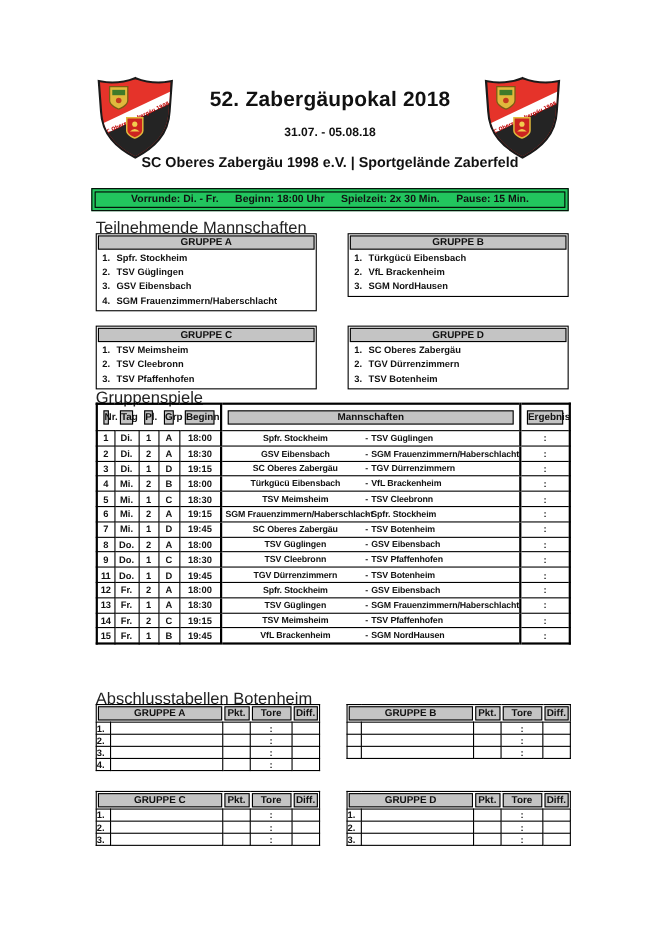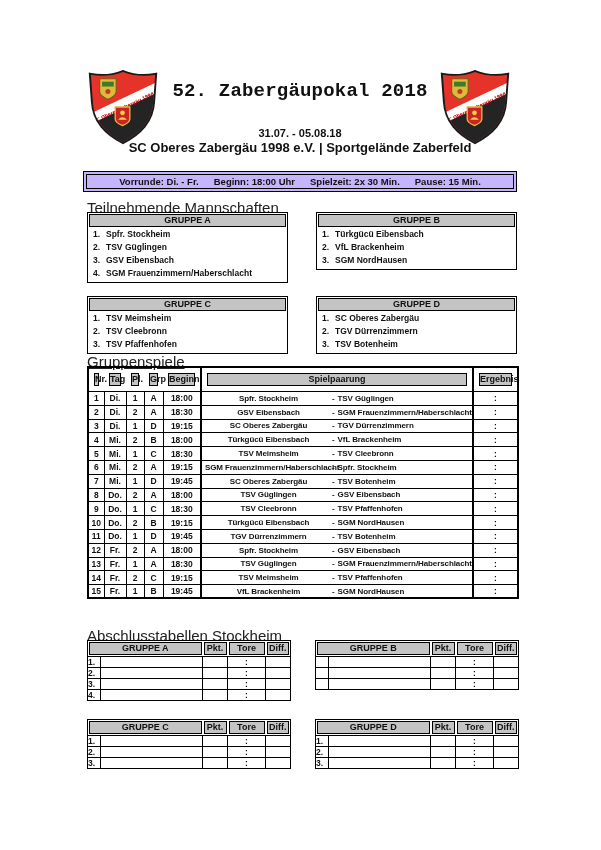--- a/index.html
+++ b/index.html
@@ -2,29 +2,29 @@
 <html><head>
 <meta charset="utf-8">
 <style>
   * { margin:0; padding:0; box-sizing:border-box; }
   html,body { background:#fff; }
   body { width:601px; height:850px; position:relative; overflow:hidden;
          font-family:"Liberation Sans", sans-serif; color:#111; }
   .abs { position:absolute; }
 
   
-  .title   { left:150px; width:300px; top:80px; text-align:center; font-size:19px; font-weight:700; letter-spacing:0.2px;font-family:Liberation Mono, monospace; }
-  .daterange { left:150px; width:300px; top:127px; text-align:center; font-size:11px; font-weight:700; }
+  .title   { left:150px; width:300px; top:80px; text-align:center; font-size:19px; font-weight:700; letter-spacing:0.2px; }
+  .daterange { left:150px; width:300px; top:115px; text-align:center; font-size:11px; font-weight:700; }
   .venue   { left:90px; width:420px; top:140px; text-align:center; font-size:13px; font-weight:700; }
   .shield  { width:74px; height:78px; }
   .shield-left  { left:86px; top:68px; }
   .shield-right { left:438px; top:68px; }
 
   
-  .infobar-outer { left:83px; top:171px; width:434px; height:21px; border:1.5px solid #000; padding:2px; background:#c4b5fd; }
+  .infobar-outer { left:83px; top:171px; width:434px; height:21px; border:1.5px solid #000; padding:2px; background:#22c55e; }
   .infobar-inner { width:100%; height:100%; border:1px solid #000; display:flex; align-items:center; justify-content:center; gap:15px;
                    font-size:9.5px; font-weight:700; white-space:nowrap; }
 
   
   .seclabel { font-size:15px; color:#222; }
   .lbl-teams   { left:87px; top:199px; }
   .lbl-matches { left:87px; top:353px;text-decoration:underline; }
   .lbl-final   { left:87px; top:627px; }
 
   
@@ -229,21 +229,21 @@
         <th>
             <div class="hbox">Pl.</div>
           </th>
         <th>
             <div class="hbox">Grp</div>
           </th>
         <th>
             <div class="hbox">Beginn</div>
           </th>
         <th class="col-sp">
-            <div class="hbox">Spielpaarung</div>
+            <div class="hbox">Mannschaften</div>
           </th>
         <th class="col-erg">
             <div class="hbox">Ergebnis</div>
           </th>
       </tr>
     </thead>
     <tbody>
 
         <tr class="mrow">
           <td>1</td>
@@ -382,35 +382,20 @@
           <td class="col-sp">
             <div class="pair">
               <span class="home">TSV Cleebronn</span>
               <span class="sep">-</span>
               <span class="away">TSV Pfaffenhofen</span>
             </div>
           </td>
           <td class="col-erg">:</td>
         </tr>
 
-        <tr class="mrow">
-          <td>10</td>
-          <td>Do.</td>
-          <td>2</td>
-          <td>B</td>
-          <td>19:15</td>
-          <td class="col-sp">
-            <div class="pair">
-              <span class="home">Türkgücü Eibensbach</span>
-              <span class="sep">-</span>
-              <span class="away">SGM NordHausen</span>
-            </div>
-          </td>
-          <td class="col-erg">:</td>
-        </tr>
 
         <tr class="mrow">
           <td>11</td>
           <td>Do.</td>
           <td>1</td>
           <td>D</td>
           <td>19:45</td>
           <td class="col-sp">
             <div class="pair">
               <span class="home">TGV Dürrenzimmern</span>
@@ -481,21 +466,21 @@
               <span class="sep">-</span>
               <span class="away">SGM NordHausen</span>
             </div>
           </td>
           <td class="col-erg">:</td>
         </tr>
       </tbody>
   </table>
 </div>
 
-<div class="abs seclabel lbl-final">Abschlusstabellen Stockheim</div>
+<div class="abs seclabel lbl-final">Abschlusstabellen Botenheim</div>
 
 <div class="abs final-grid">
 
   <table class="ft">
     <colgroup>
         <col style="width:13px">
         <col style="width:102px">
         <col style="width:25px">
         <col style="width:38px">
         <col style="width:25px">

